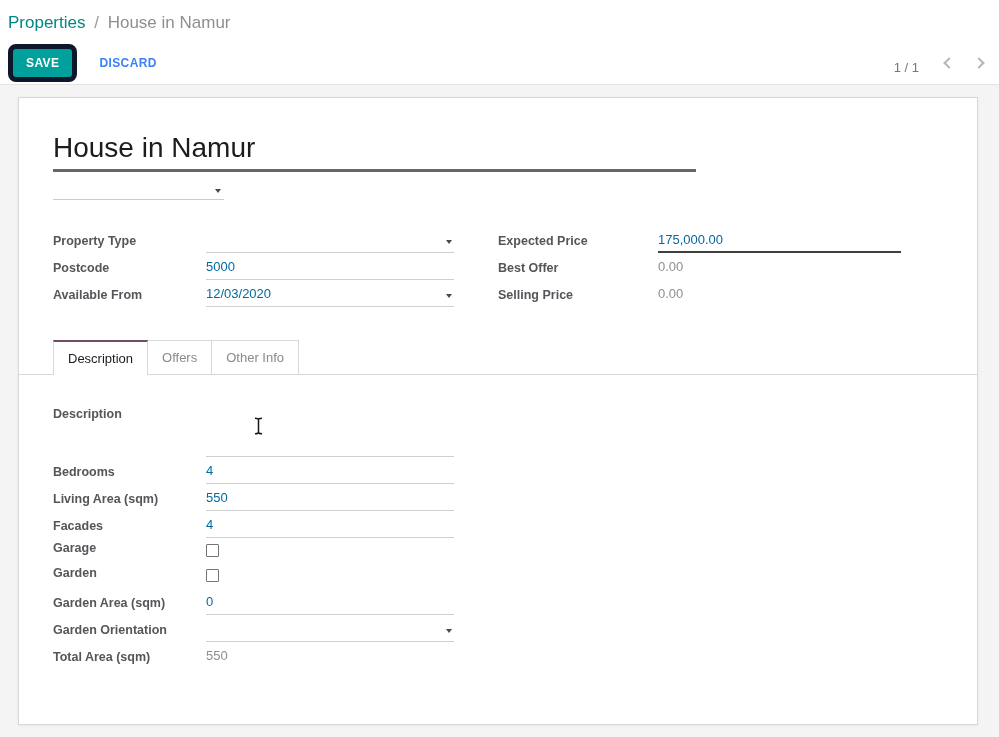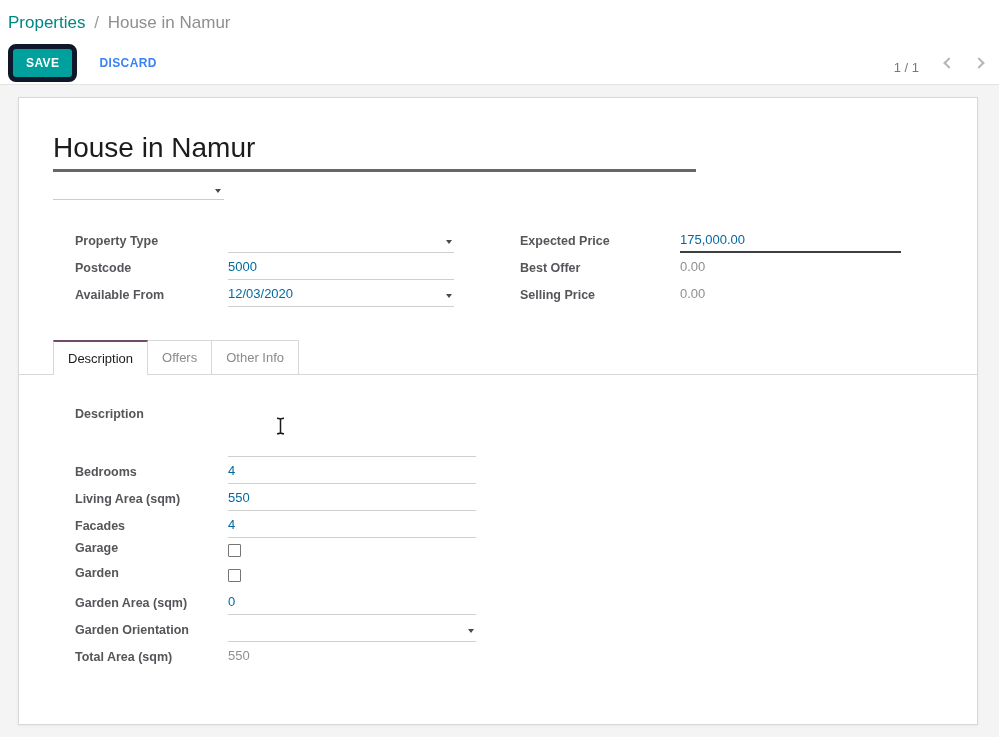--- a/index.html
+++ b/index.html
@@ -52,21 +52,21 @@
     width:0; height:0;
     border-left:3.5px solid transparent; border-right:3.5px solid transparent;
     border-top:4px solid #4a4a4a;
   }
   .tags-field .caret { position:absolute; right:3px; bottom:6px; }
 
   
   .field-grid { display:flex; margin-top:26px; }
   .col-left  { width:401px; }
   .col-right { width:403px; margin-left:44px; }
-  .frow { display:flex; align-items:flex-end; height:27px;margin-left:22px; }
+  .frow { display:flex; align-items:flex-end; height:27px; }
   .flabel {
     font-size:12.5px; font-weight:bold; color:#55565a;
     padding-bottom:5px; flex:none;
   }
   .col-left  .flabel { width:153px; }
   .col-right .flabel { width:160px; }
   .fvalue {
     flex:1; font-size:13px; color:#0369a1; padding-bottom:4px;
     border-bottom:1px solid #cfcfcf; position:relative; min-height:21px;
   }

